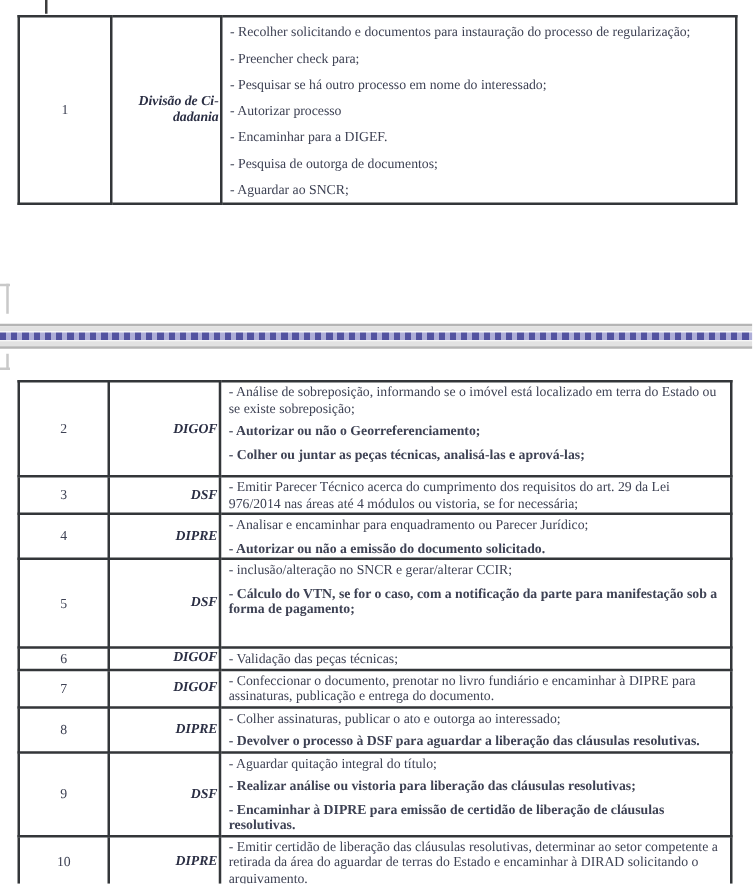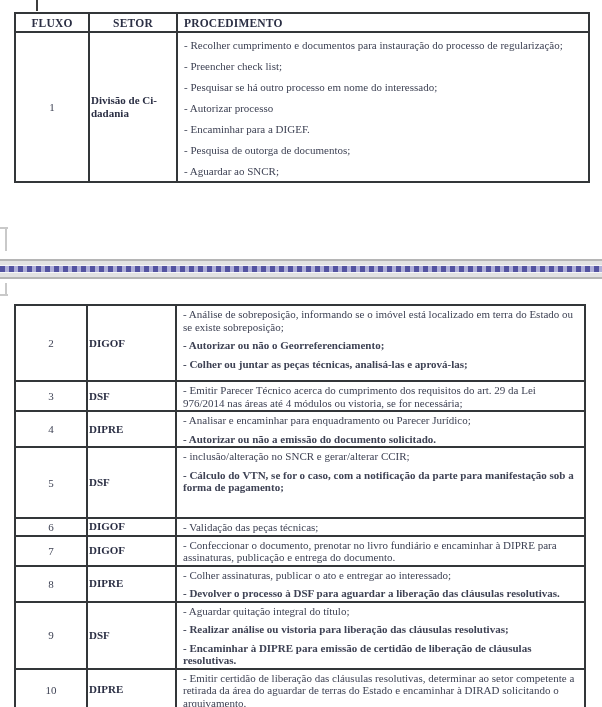--- a/index.html
+++ b/index.html
@@ -14,22 +14,22 @@
   }
   .fluxo-table td, .fluxo-table th { border:2px solid #333639; }
   .t1 { left:14px; top:12px; width:574px; }
   .t2 { left:14px; top:304px; width:570px; }
 
   th.hdr { font-size:11.5px; font-weight:bold; color:#2b2f44;
            padding:2px 4px; text-align:center; letter-spacing:.2px; }
   th.hdr-proc { text-align:left; padding-left:6px; }
 
   td.fluxo { text-align:center; vertical-align:middle; font-size:11px; color:#3e4254; }
-  td.setor { text-align:left; vertical-align:middle; font-size:11px;
-             font-weight:bold; color:#2b2f44; white-space:pre-line; line-height:13px; }
+  td.setor { text-align:right; vertical-align:middle; font-size:11px;
+             font-weight:bold; color:#2b2f44; white-space:pre-line; line-height:13px;font-style:italic; }
   td.proc  { vertical-align:top; padding:2px 5px 1px 6px; }
   td.proc p { margin:0; font-size:11px; line-height:12.5px; color:#3e4254; }
 
   .t1 td.proc { padding-top:6px; }
   .t1 td.proc p { line-height:13px; }
   .t1 td.proc p + p { margin-top:8px; }
 
   .t2 td.proc.spaced p + p { margin-top:6px;font-weight:bold; }
 
   
@@ -60,32 +60,27 @@
 
   <div class="cursor-mark"></div>
 
   <table class="fluxo-table t1">
     <colgroup>
         <col style="width:74px">
         <col style="width:88px">
         <col style="width:412px">
       </colgroup>
     <tbody>
-        <tr class="rh19">
-      <th class="hdr">FLUXO</th>
-      <th class="hdr">SETOR</th>
-      <th class="hdr hdr-proc">PROCEDIMENTO</th>
-    </tr>
     <tr class="rh150">
       <td class="fluxo">1</td>
       <td class="setor">Divisão de Ci-
 dadania</td>
       <td class="proc">
-        <p>- Recolher cumprimento e documentos para instauração do processo de regularização;</p>
-        <p>- Preencher check list;</p>
+        <p>- Recolher solicitando e documentos para instauração do processo de regularização;</p>
+        <p>- Preencher check para;</p>
         <p>- Pesquisar se há outro processo em nome do interessado;</p>
         <p>- Autorizar processo</p>
         <p>- Encaminhar para a DIGEF.</p>
         <p>- Pesquisa de outorga de documentos;</p>
         <p>- Aguardar ao SNCR;</p>
       </td>
     </tr>
   </tbody>
     </table>
 
@@ -162,21 +157,21 @@
       <td class="setor">DIGOF</td>
       <td class="proc">
         <p>- Confeccionar o documento, prenotar no livro fundiário e encaminhar à DIPRE para assinaturas, publicação e entrega do documento.</p>
       </td>
     </tr>
 
     <tr class="rh34">
       <td class="fluxo">8</td>
       <td class="setor">DIPRE</td>
       <td class="proc spaced">
-        <p>- Colher assinaturas, publicar o ato e entregar ao interessado;</p>
+        <p>- Colher assinaturas, publicar o ato e outorga ao interessado;</p>
         <p>- Devolver o processo à DSF para aguardar a liberação das cláusulas resolutivas.</p>
       </td>
     </tr>
 
     <tr class="rh57">
       <td class="fluxo">9</td>
       <td class="setor">DSF</td>
       <td class="proc spaced">
         <p>- Aguardar quitação integral do título;</p>
         <p>- Realizar análise ou vistoria para liberação das cláusulas resolutivas;</p>

